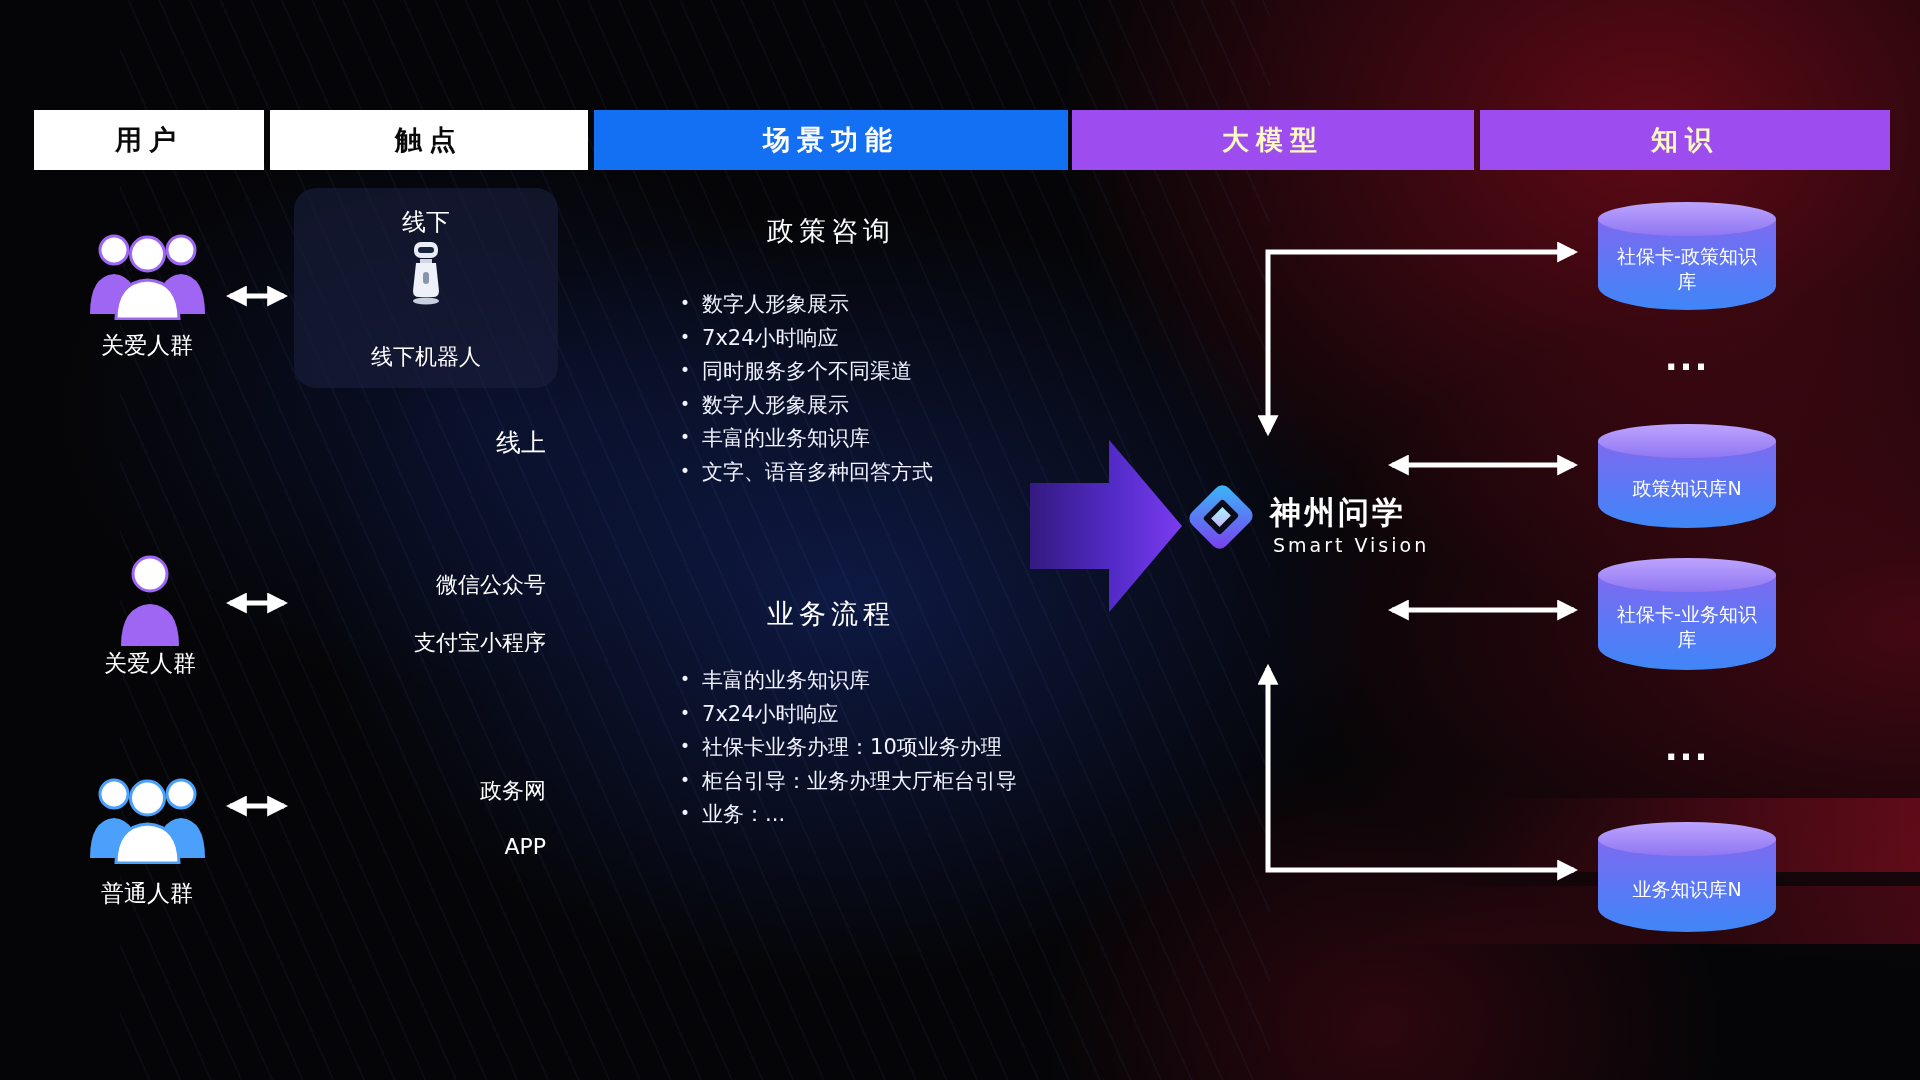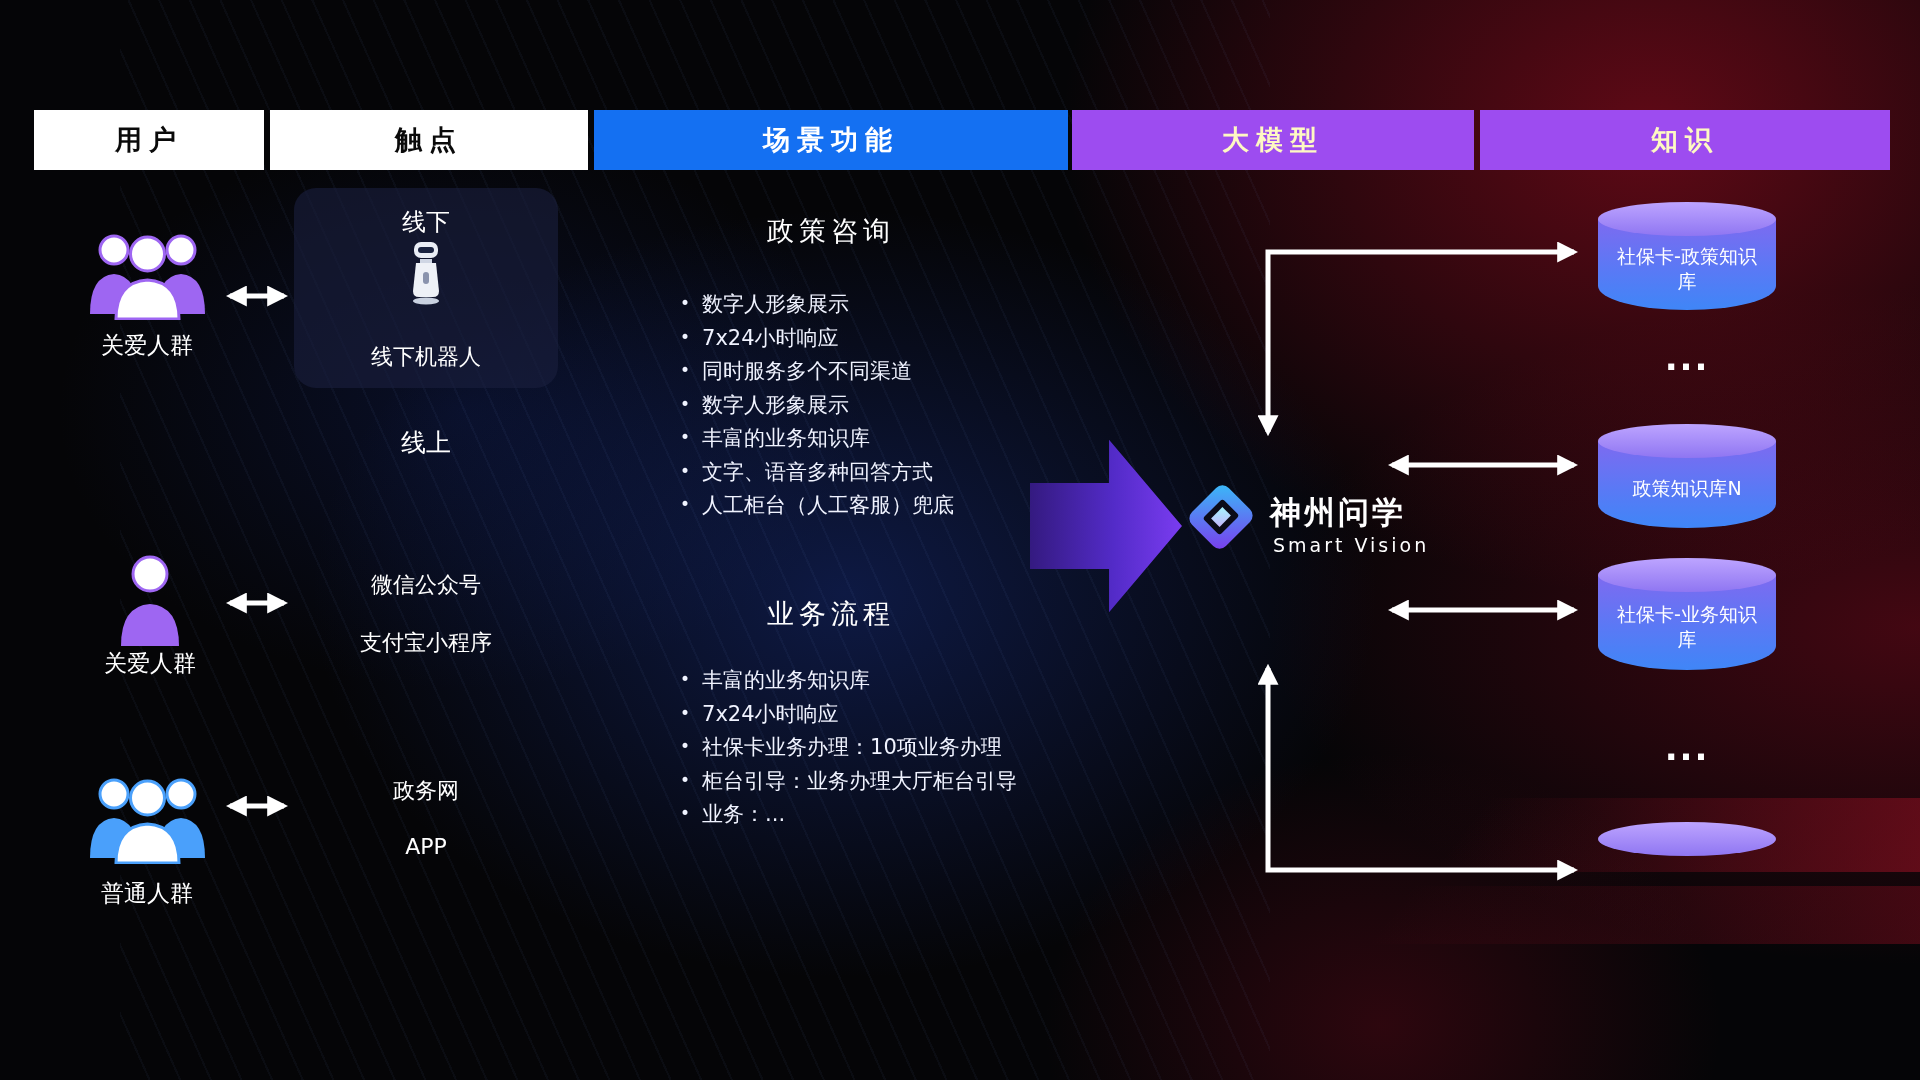--- a/index.html
+++ b/index.html
@@ -36,21 +36,21 @@
   .iconbox { position:absolute; }
 
   .panel {
     position:absolute; left:294px; top:188px; width:264px; height:200px;
     background:rgba(26,30,62,.62); border-radius:22px;
   }
   .panel .ptitle { position:absolute; top:18px; left:0; right:0; text-align:center; font-size:24px; }
   .panel .probot { position:absolute; top:52px; left:0; right:0; display:flex; justify-content:center; }
   .panel .plabel { position:absolute; bottom:16px; left:0; right:0; text-align:center; font-size:22px; }
 
-  .tp { position:absolute; left:306px; width:240px; text-align:center; font-size:22px; }
+  .tp { position:absolute; left:306px; width:240px; text-align:right; font-size:22px; }
 
   .sec-title { position:absolute; left:594px; width:474px; text-align:center;
                font-size:27px; letter-spacing:5px; }
   .flist { position:absolute; left:680px; list-style:none; font-size:21px; color:#f0f3ff; }
   .flist li { line-height:32.5px; white-space:nowrap; }
   .flist li::before { content:"•"; margin-right:12px; font-size:17px; position:relative; top:-2px; }
 
   .big-arrow {
     position:absolute; left:1030px; top:428px; width:152px; height:196px;
     background:linear-gradient(90deg,#341a80 0%,#532bc8 55%,#7a3cf0 100%);
@@ -150,21 +150,20 @@
   <div class="tp" style="top:834px;">APP</div>
 
   <div class="sec-title" style="top:213px;">政策咨询</div>
   <ul class="flist" style="top:288px;">
     <li>数字人形象展示</li>
     <li>7x24小时响应</li>
     <li>同时服务多个不同渠道</li>
     <li>数字人形象展示</li>
     <li>丰富的业务知识库</li>
     <li>文字、语音多种回答方式</li>
-    <li>人工柜台（人工客服）兜底</li>
   </ul>
 
   <div class="sec-title" style="top:596px;">业务流程</div>
   <ul class="flist" style="top:664px;">
     <li>丰富的业务知识库</li>
     <li>7x24小时响应</li>
     <li>社保卡业务办理：10项业务办理</li>
     <li>柜台引导：业务办理大厅柜台引导</li>
     <li>业务：...</li>
   </ul>
@@ -188,20 +187,21 @@
     <div class="top"></div>
       <div class="body">政策知识库N</div>
   </div>
   <div class="db" style="top:558px; height:112px;">
     <div class="top"></div>
       <div class="body">社保卡-业务知识库</div>
   </div>
   <div class="dots" style="top:728px;">...</div>
   <div class="db" style="top:822px; height:110px;">
     <div class="top"></div>
+      <div class="body">业务知识库N</div>
   </div>
 
   <svg class="overlay" width="1920" height="1080" viewBox="0 0 1920 1080">
     <defs>
       <marker id="arr" viewBox="0 0 10 10" refX="8" refY="5" markerWidth="4.2" markerHeight="4.2" orient="auto-start-reverse">
         <path d="M0,0 L10,5 L0,10 z" fill="#ffffff"></path>
       </marker>
     </defs>
     <line x1="230" y1="296" x2="284" y2="296" stroke="#fff" stroke-width="5" marker-start="url(#arr)" marker-end="url(#arr)"></line>
     <line x1="230" y1="603" x2="284" y2="603" stroke="#fff" stroke-width="5" marker-start="url(#arr)" marker-end="url(#arr)"></line>

